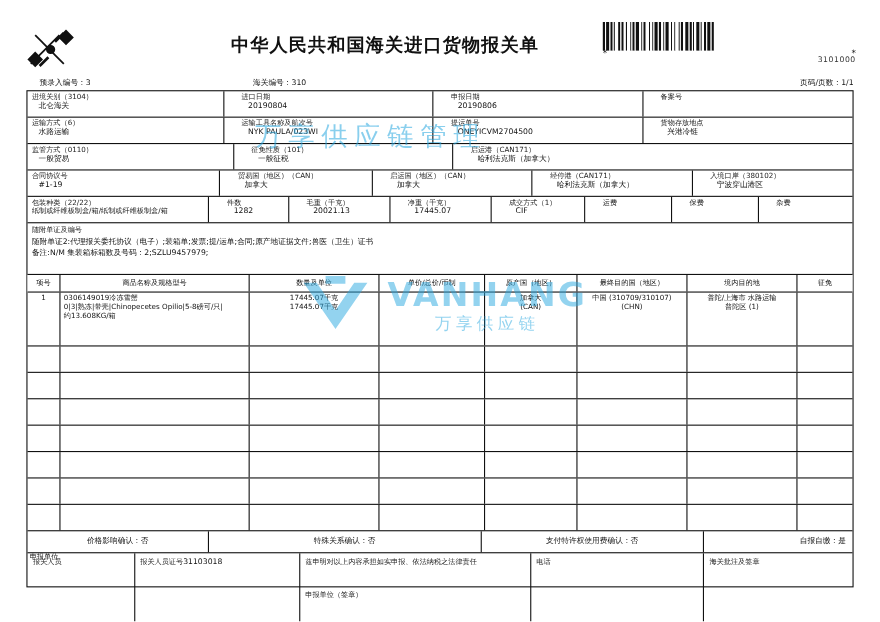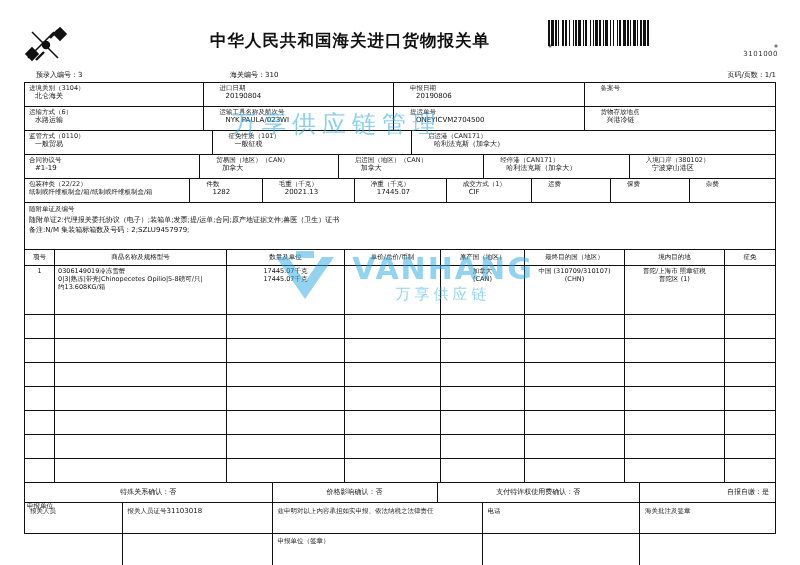--- a/index.html
+++ b/index.html
@@ -337,21 +337,21 @@
           <div class="cell c-price"></div>
           <div class="cell c-origin">
             <div>加拿大</div>
             <div>(CAN)</div>
           </div>
           <div class="cell c-final">
             <div>中国 (310709/310107)</div>
             <div>(CHN)</div>
           </div>
           <div class="cell c-dest">
-            <div>普陀/上海市 照章征税</div>
+            <div>普陀/上海市 水路运输</div>
             <div>普陀区        (1)</div>
           </div>
           <div class="cell c-tax"></div>
         </div>
         <div class="goods-empty">
           <div class="cell c-seq"></div>
           <div class="cell c-code"></div>
           <div class="cell c-qty"></div>
           <div class="cell c-price"></div>
           <div class="cell c-origin"></div>
@@ -415,22 +415,22 @@
           <div class="cell c-qty"></div>
           <div class="cell c-price"></div>
           <div class="cell c-origin"></div>
           <div class="cell c-final"></div>
           <div class="cell c-dest"></div>
           <div class="cell c-tax" style="border-right:none"></div>
         </div>
       </div>
 
     <div class="foot-row">
+      <div class="cell" style="width:22%;justify-content:center">价格影响确认：否</div>
       <div class="cell" style="width:33%;justify-content:center">特殊关系确认：否</div>
-      <div class="cell" style="width:22%;justify-content:center">价格影响确认：否</div>
       <div class="cell" style="width:27%;justify-content:center">支付特许权使用费确认：否</div>
       <div class="cell" style="width:18%;justify-content:flex-end;padding-right:6px">自报自缴：是</div>
     </div>
 
     <div class="sign-row">
       <div class="cell" style="width:13%">
         <div class="lbl" style="padding:3px 2px">报关人员</div>
       </div>
       <div class="cell" style="width:20%">
         <div style="padding:3px 2px">

